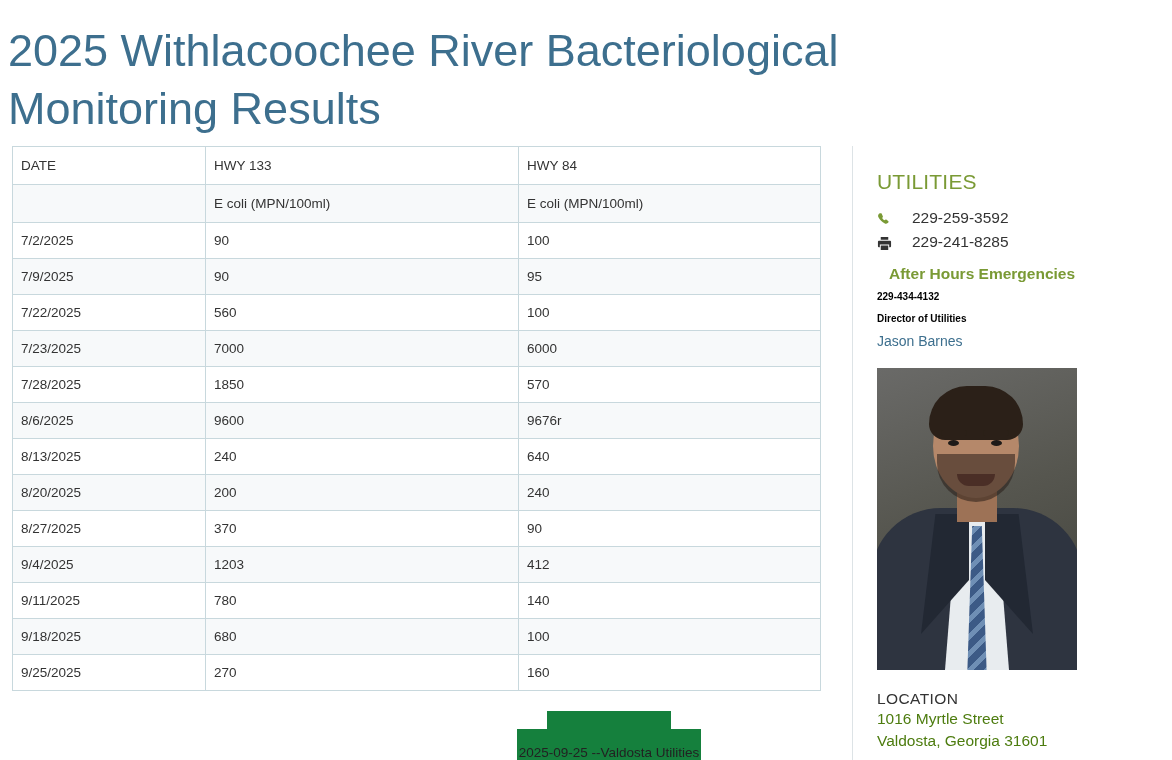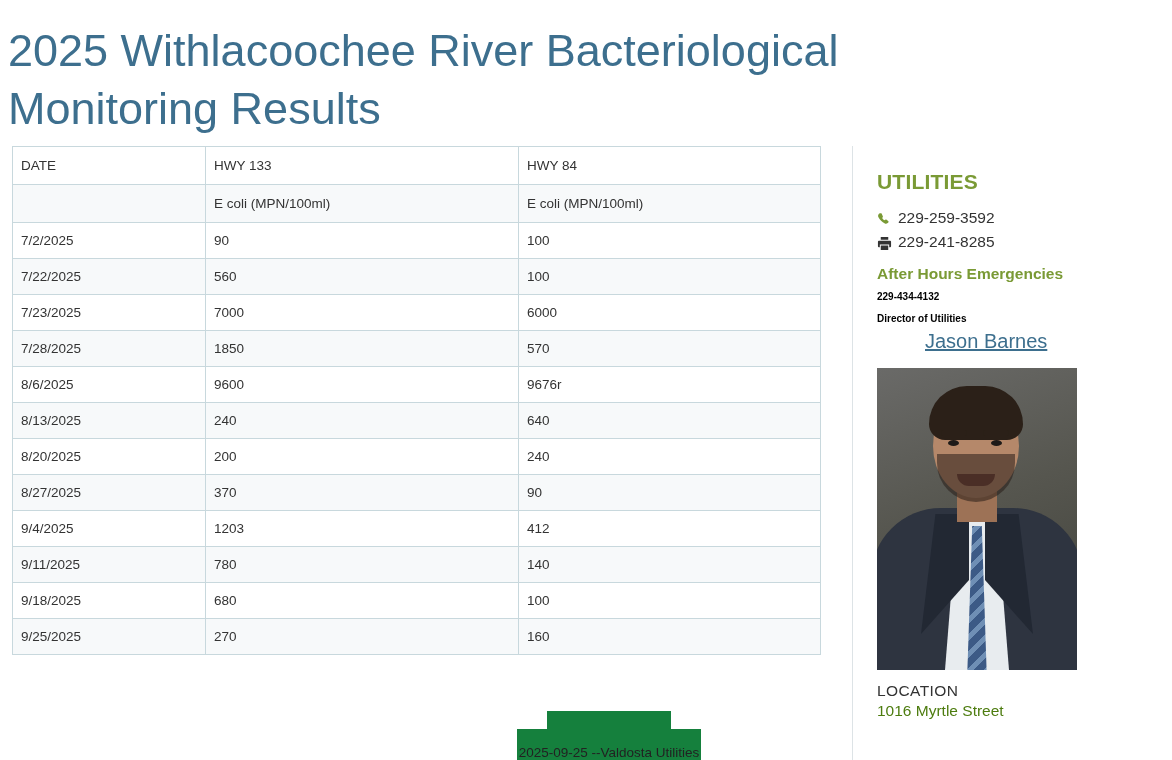--- a/index.html
+++ b/index.html
@@ -86,65 +86,64 @@
     left: 852px;
     top: 146px;
     width: 320px;
     height: 614px;
     border-left: 1px solid #dde3e6;
     box-sizing: border-box;
     padding-left: 24px;
   }
   .sb-title {
     font-size: 21px;
-    font-weight: bold;
+    font-weight: normal;
     color: #7a9a35;
     margin-top: 24px;
     margin-bottom: 12px;
     letter-spacing: 0.2px;
   }
   .sb-line {
     font-size: 15.5px;
     line-height: 24px;
     color: #333333;
     display: flex;
     align-items: center;
-    gap: 6px;
+    gap: 20px;
   }
   .sb-icon {
     display: inline-block;
     width: 15px;
     height: 15px;
     color: #7a9a35;
     line-height: 1;
     font-size: 14px;
     position: relative;
     top: 1px;
   }
   .sb-icon svg { display: block; }
   .sb-sub {
     font-size: 15.5px;
     font-weight: bold;
     color: #7a9a35;
     margin-top: 8px;
     line-height: 24px;
+    margin-left: 12px;
   }
   .sb-plain {
     font-size: 10px;
     line-height: 22px;
     color: #000000;
     font-weight: bold;
   }
   .sb-link {
-    font-size: 20px;
+    font-size: 14px;
     line-height: 22px;
     color: #3d6f8e;
-    text-decoration: underline;
     cursor: pointer;
-    margin-left: 48px;
   }
   .portrait {
     margin-top: 16px;
     width: 200px;
     height: 302px;
     background: linear-gradient(160deg, #6a6a68 0%, #56564f 45%, #3f4039 100%);
     position: relative;
     overflow: hidden;
   }
   .p-head {
@@ -250,21 +249,21 @@
   .p-lapel-r {
     position: absolute;
     left: 108px;
     top: 146px;
     width: 48px;
     height: 120px;
     background: #222833;
     clip-path: polygon(0 0, 70% 0, 100% 100%, 0 55%);
   }
   .sb-loc-title {
-    margin-top: 12px;
+    margin-top: 20px;
     font-size: 15.5px;
     color: #333333;
     letter-spacing: 0.4px;
   }
   .sb-loc {
     font-size: 15.5px;
     line-height: 22px;
     color: #4d7c0f;
   }
 </style>
@@ -290,20 +289,25 @@
         </tr>
         <tr class="head">
           <td></td>
           <td>E coli (MPN/100ml)</td>
           <td>E coli (MPN/100ml)</td>
         </tr>
         <tr>
           <td>7/2/2025</td>
           <td>90</td>
           <td>100</td>
+        </tr>
+        <tr>
+          <td>7/9/2025</td>
+          <td>90</td>
+          <td>95</td>
         </tr>
         <tr>
           <td>7/22/2025</td>
           <td>560</td>
           <td>100</td>
         </tr>
         <tr>
           <td>7/23/2025</td>
           <td>7000</td>
           <td>6000</td>
@@ -400,15 +404,16 @@
       <div class="p-hair"></div>
       <div class="p-brow-l"></div>
       <div class="p-brow-r"></div>
       <div class="p-eye-l"></div>
       <div class="p-eye-r"></div>
       <div class="p-mouth"></div>
     </div>
 
     <div class="sb-loc-title">LOCATION</div>
     <div class="sb-loc">1016 Myrtle Street</div>
+    <div class="sb-loc">Valdosta, Georgia 31601</div>
   </aside>
 
 </div>
 
 </body></html>

